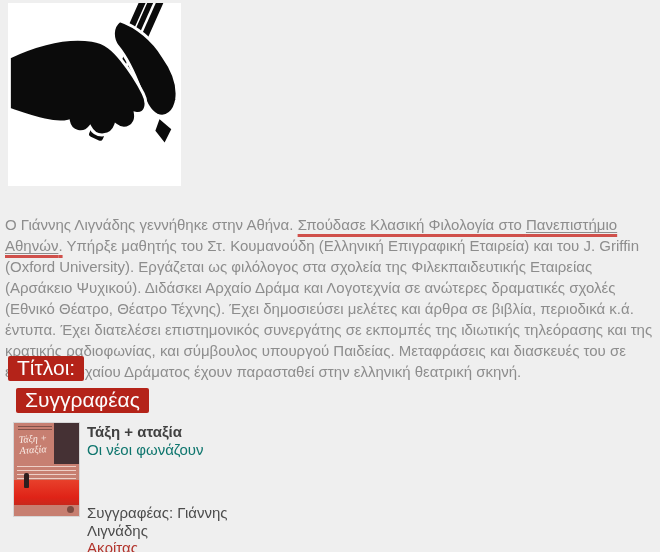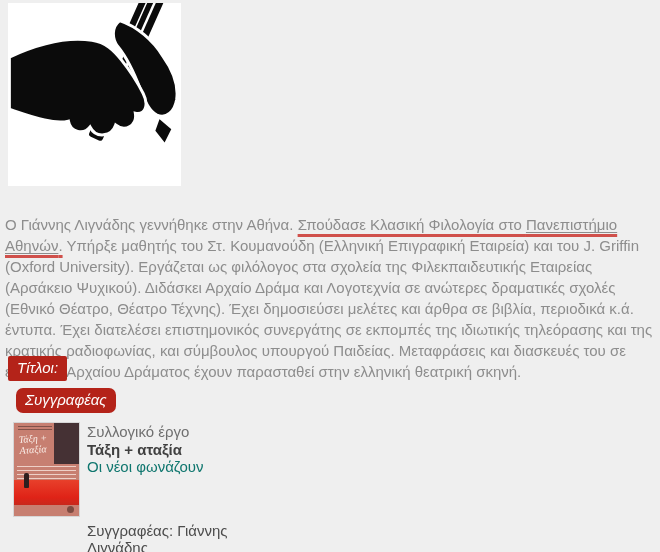--- a/index.html
+++ b/index.html
@@ -30,25 +30,25 @@
     color:#8d8d8d;
     text-decoration:underline;
     text-decoration-thickness:1px;
     text-underline-offset:2px;
     cursor:pointer;
   }
   
   .badge{
     position:absolute;display:inline-block;
     background:#b42319;color:#fdfdfd;
-    font-size:15px;line-height:15px;
-    padding:4px 9px 6px 9px;border-radius:2px;font-style:italic;
+    font-size:21px;line-height:15px;
+    padding:4px 9px 6px 9px;border-radius:2px;
   }
   .badge-titles{left:8px;top:356px;}
-  .badge-role{left:16px;top:388px;cursor:pointer;border-radius:7px;}
+  .badge-role{left:16px;top:388px;cursor:pointer;}
   
   .book-row{
     position:absolute;left:14px;top:423px;
     display:flex;align-items:flex-start;
   }
   .cover{
     position:relative;width:65px;height:93px;flex:0 0 65px;
     background:#c77f71;overflow:hidden;cursor:pointer;
     box-shadow:0 0 0 1px rgba(0,0,0,0.10);
   }
@@ -133,21 +133,20 @@
     <div class="cover-title">
       <div>Τάξη +</div>
       <div>Αταξία</div>
     </div>
     <div class="cover-names"></div>
     <div class="cover-red"></div>
     <div class="cover-figure"></div>
     <div class="cover-logo"></div>
   </div>
   <div class="details">
-    <div class="line-collection">Συλλογικό έργο</div>
     <div class="line-title">Τάξη + αταξία</div>
     <div class="line-subtitle">Οι νέοι φωνάζουν</div>
     <div class="line-author">Συγγραφέας: Γιάννης Λιγνάδης</div>
     <div class="line-publisher">Ακρίτας</div>
     <div class="line-place">Αθήνα, 2011</div>
     <div class="line-isbn">ISBN 978-960-328-484-2</div>
   </div>
 </div>
 
 </body></html>

